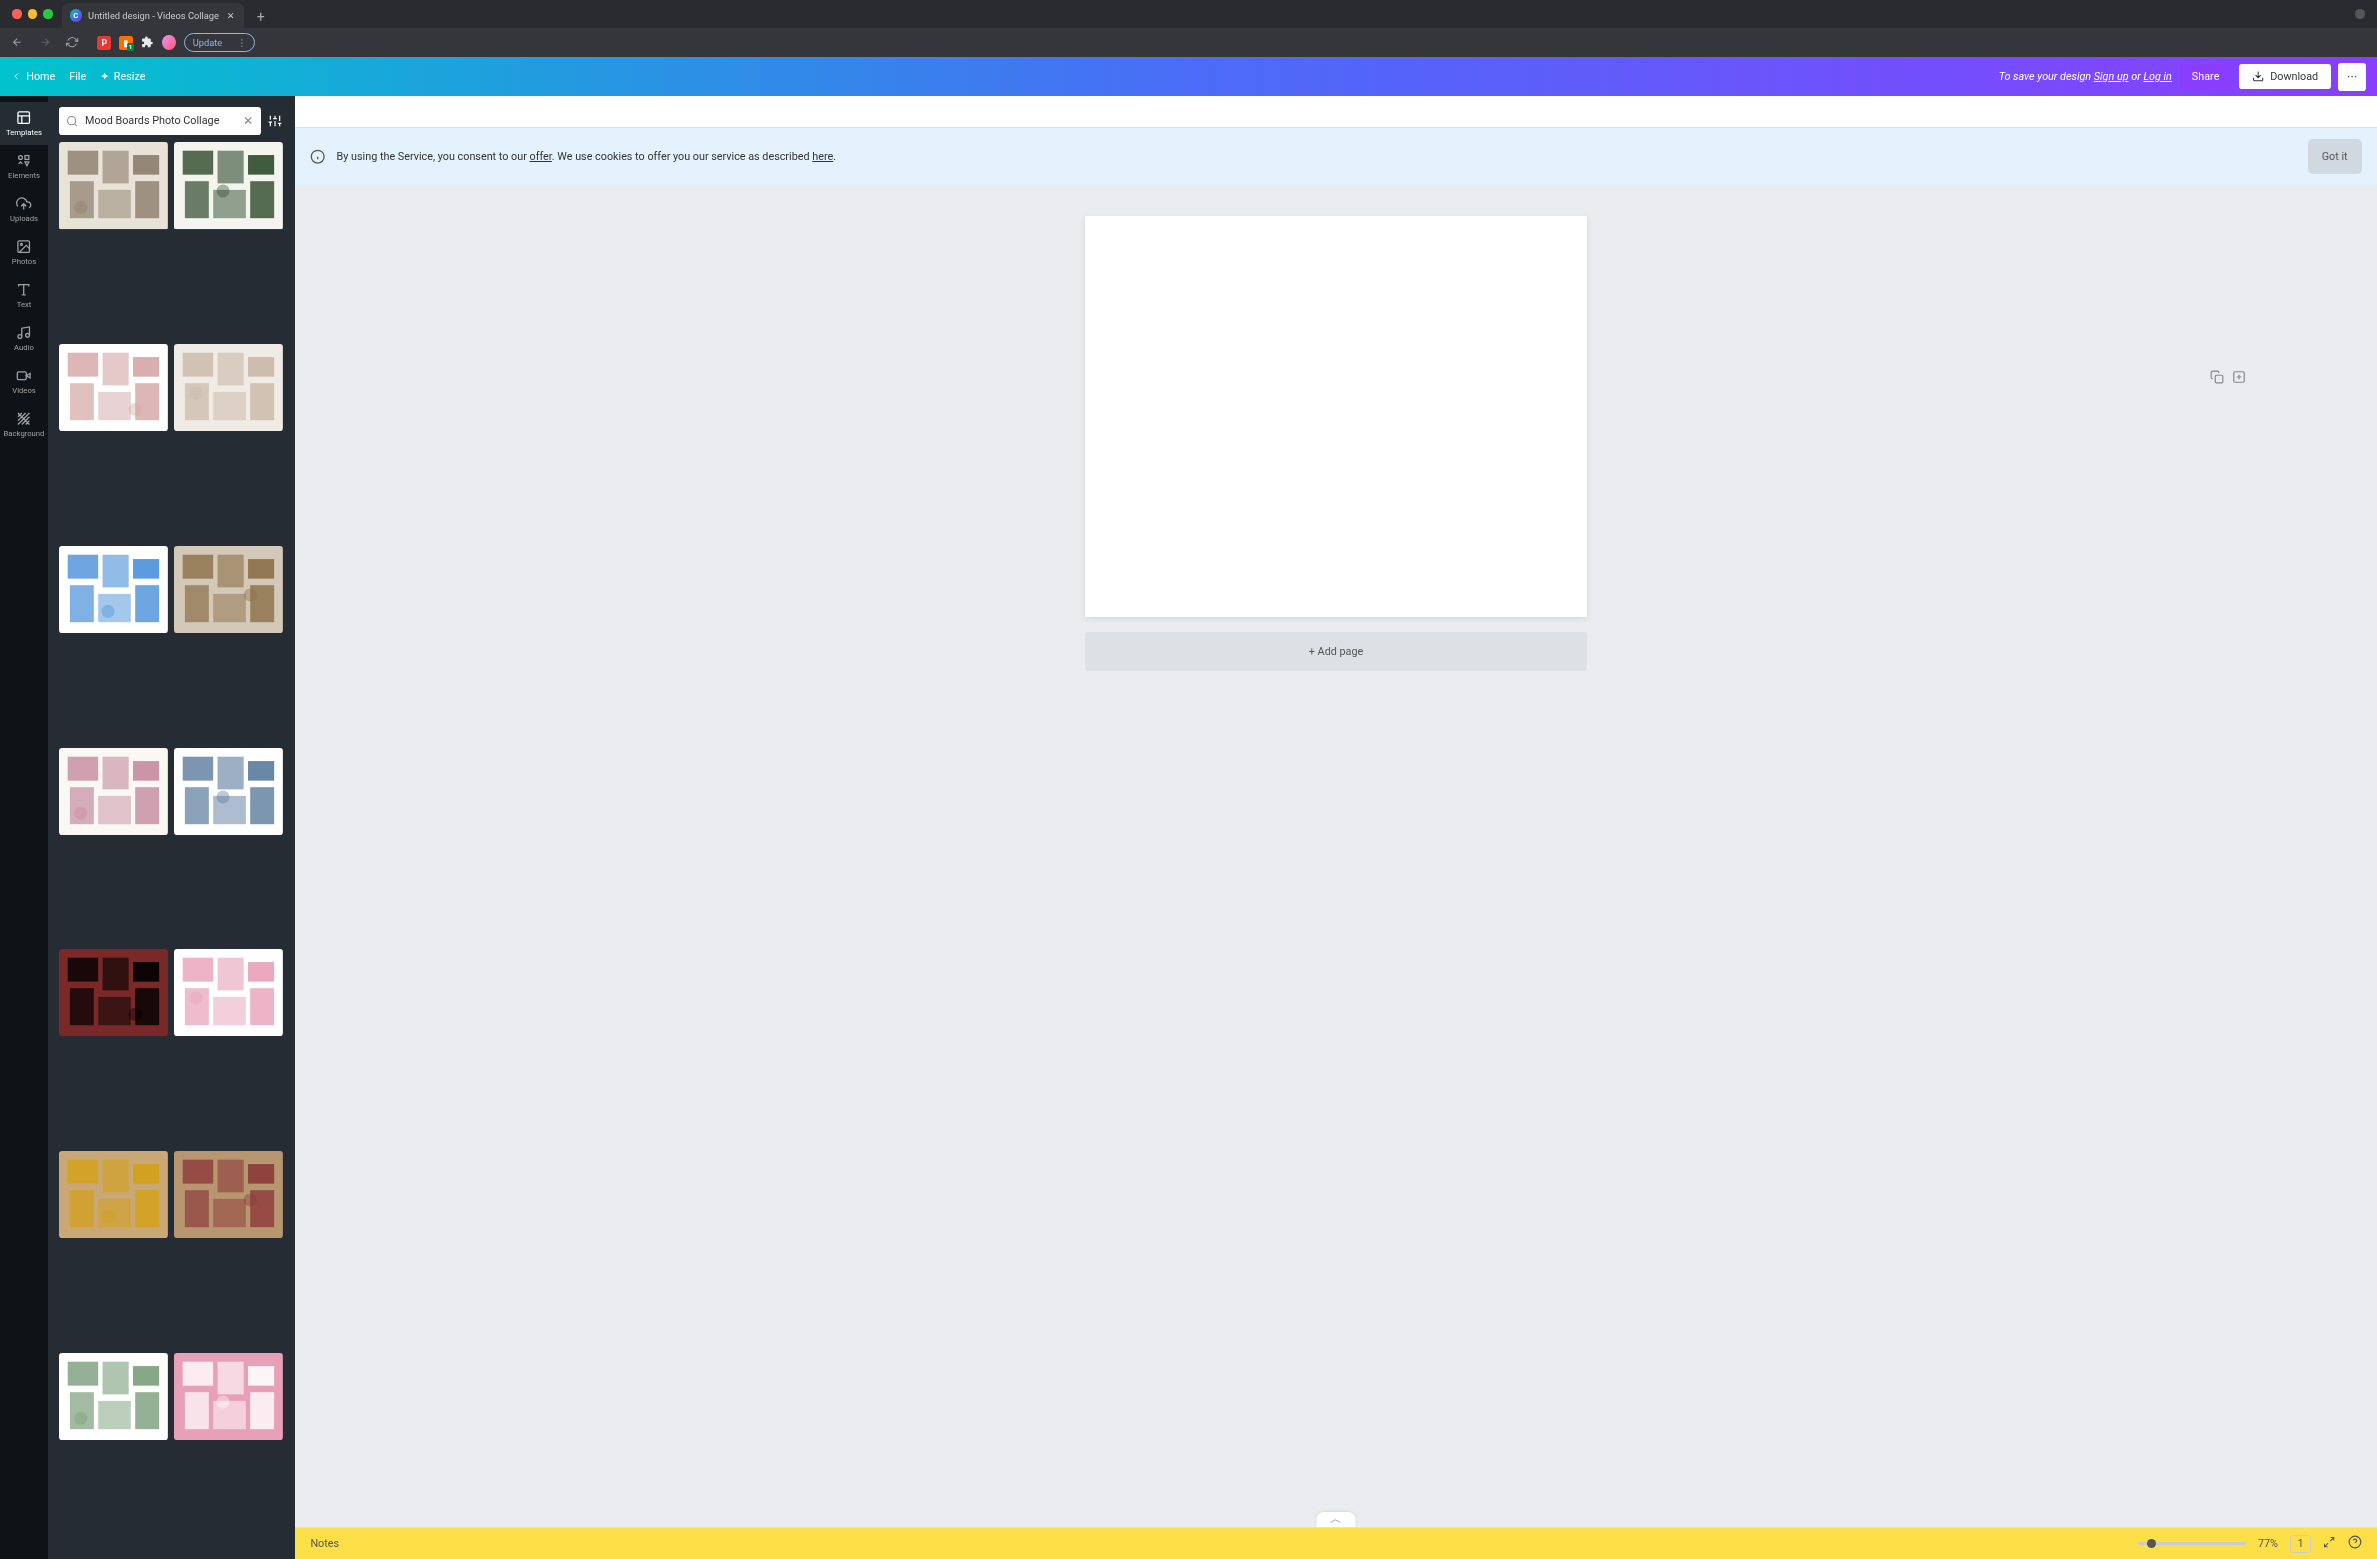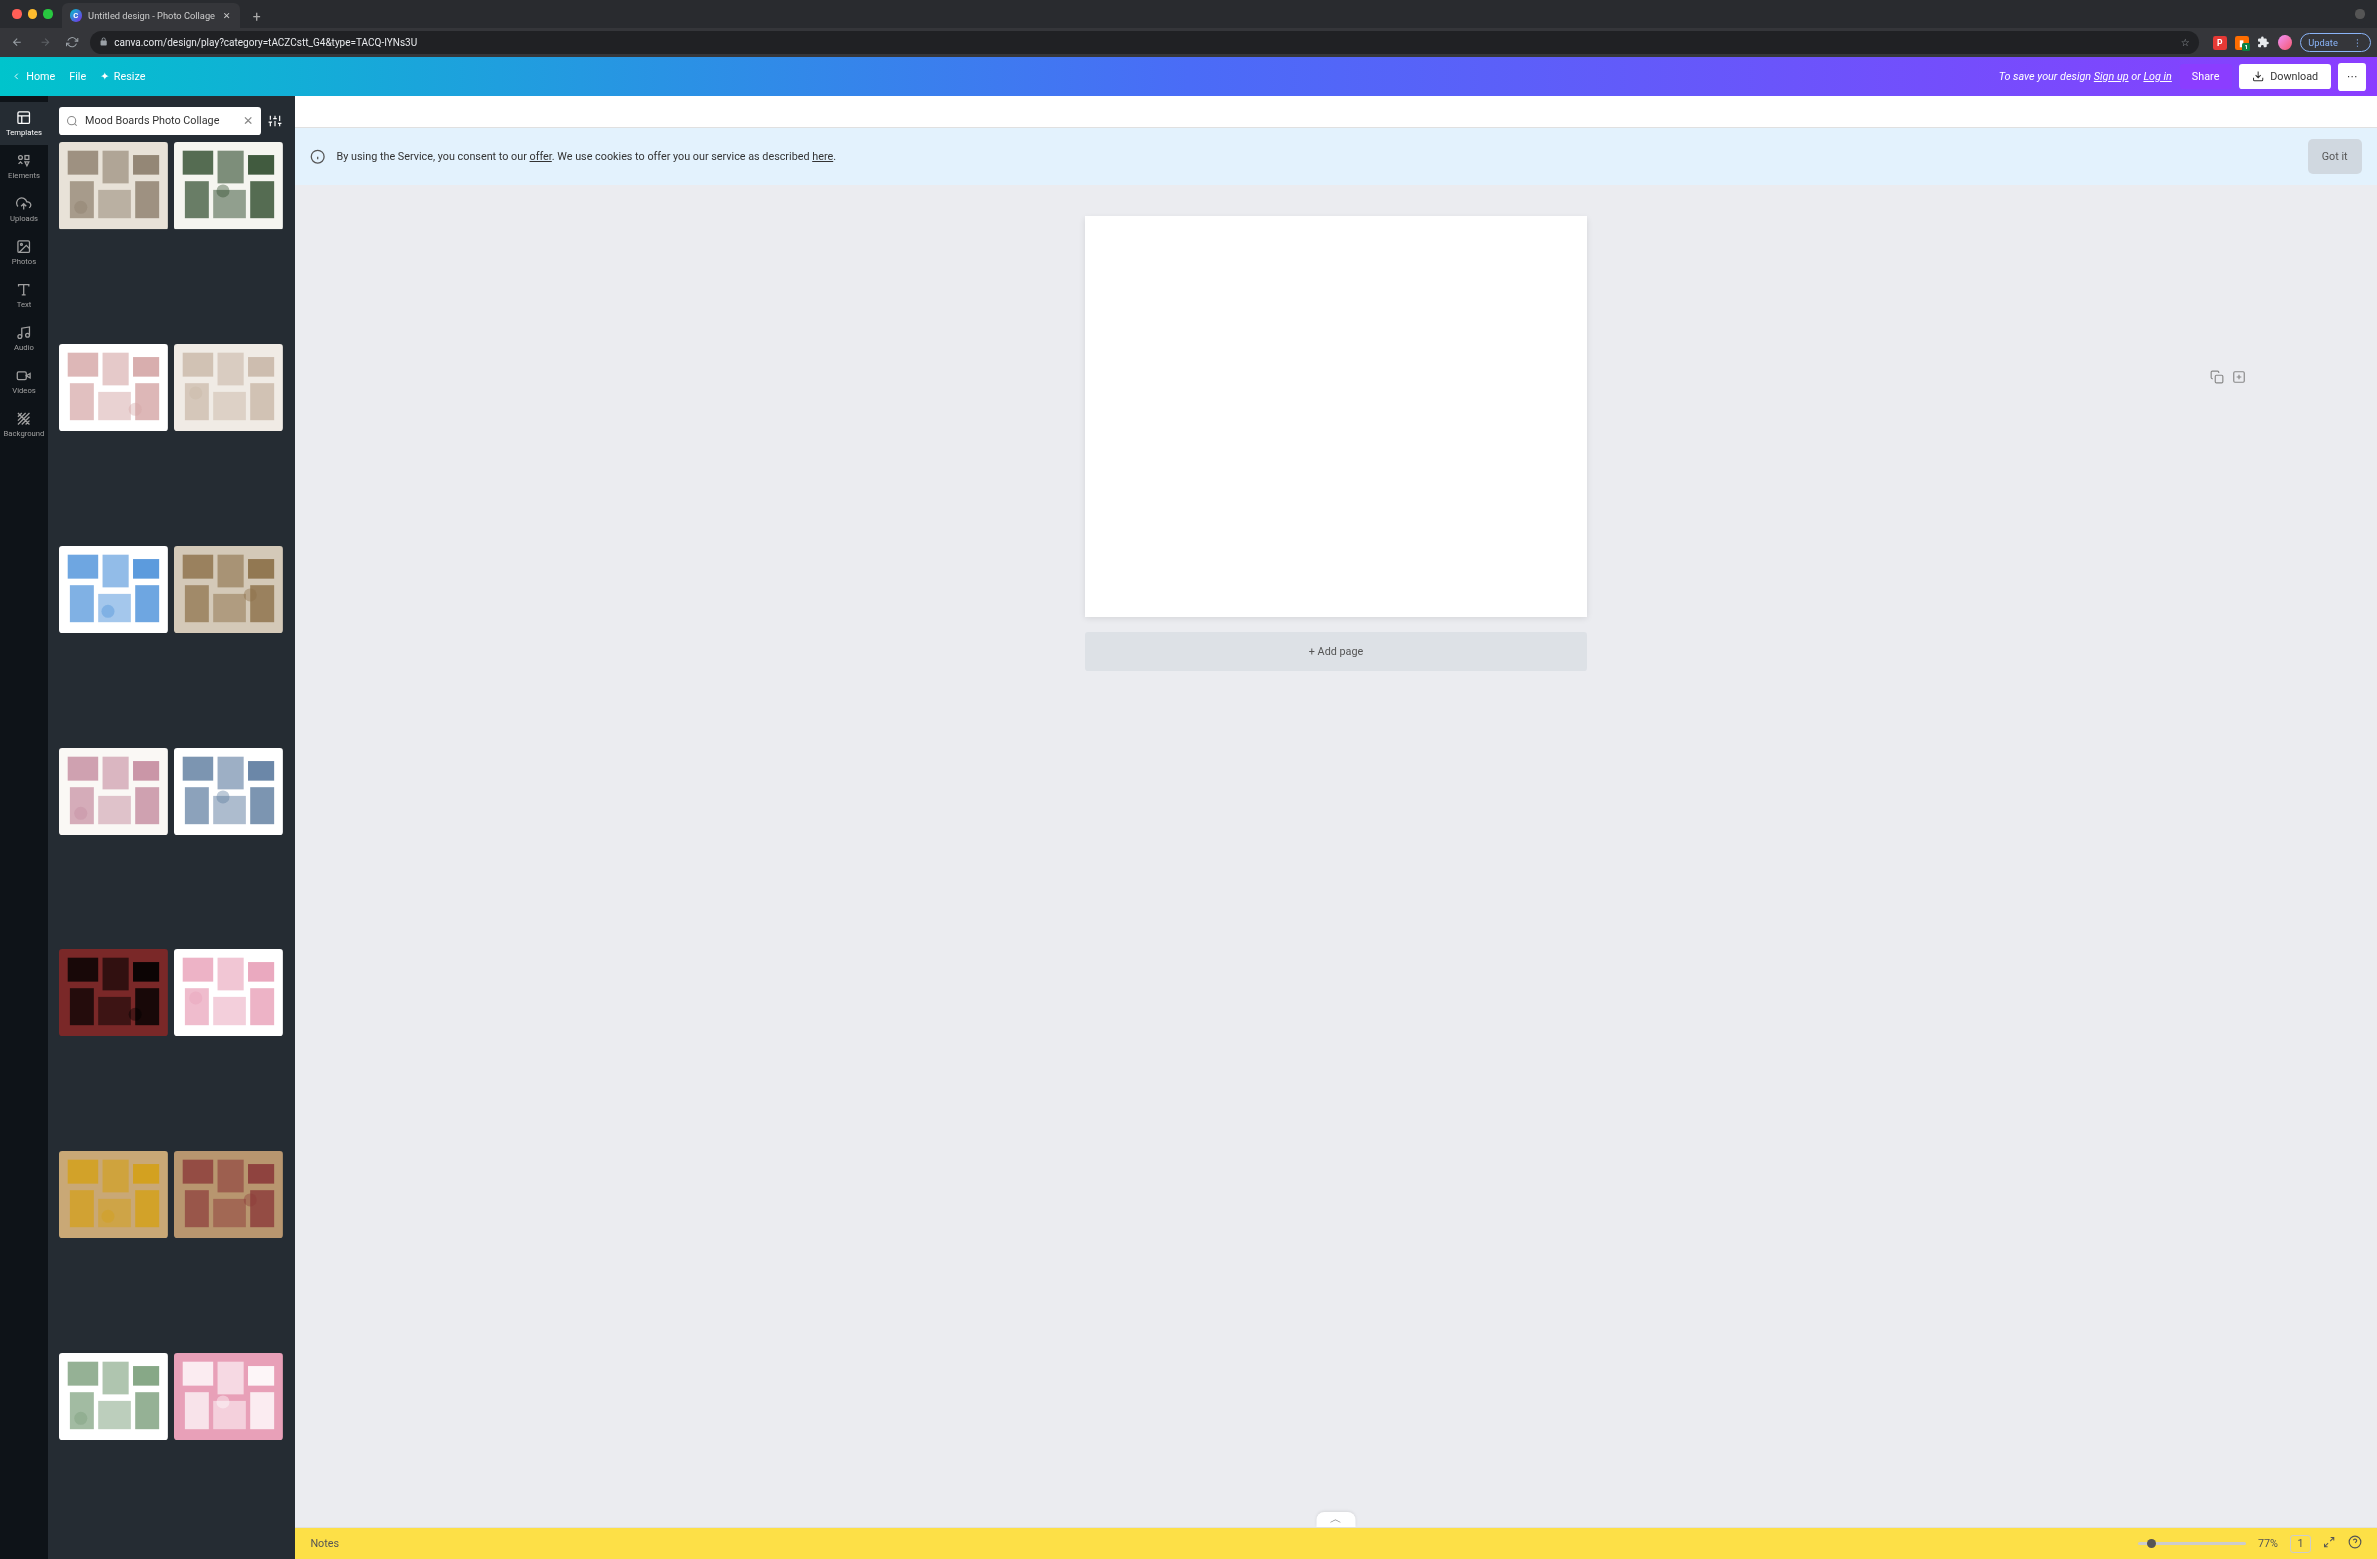--- a/index.html
+++ b/index.html
@@ -85,21 +85,21 @@
 
 <div class="browser-chrome">
   <div class="traffic-lights">
     <div class="tl red"></div>
     <div class="tl yellow"></div>
     <div class="tl green"></div>
   </div>
   <div class="tabs-area">
     <div class="tab">
       <div class="tab-favicon">C</div>
-      <span>Untitled design - Photo Collage</span>
+      <span>Untitled design - Videos Collage</span>
       <div class="tab-close">✕</div>
     </div>
     <div class="new-tab">+</div>
   </div>
   <div style="width:9.3px;height:9.3px;border-radius:50%;background:#555;margin-right:6.2px;"></div>
 </div>
 
 <div class="addr-bar">
   <div class="nav-btn">
     <svg width="12.3" height="12.3" viewBox="0 0 24 24" fill="none" stroke="currentColor" stroke-width="2">
@@ -109,29 +109,20 @@
   <div class="nav-btn" style="opacity:0.4">
     <svg width="12.3" height="12.3" viewBox="0 0 24 24" fill="none" stroke="currentColor" stroke-width="2">
         <path d="M5 12h14M12 5l7 7-7 7"></path>
       </svg>
   </div>
   <div class="nav-btn">
     <svg width="12.3" height="12.3" viewBox="0 0 24 24" fill="none" stroke="currentColor" stroke-width="2">
         <path d="M23 4v6h-6M1 20v-6h6"></path>
         <path d="M3.51 9a9 9 0 0114.85-3.36L23 10M1 14l4.64 4.36A9 9 0 0020.49 15"></path>
       </svg>
-  </div>
-  <div class="addr-field">
-    <span class="lock">
-      <svg width="9.3" height="9.3" viewBox="0 0 24 24" fill="currentColor">
-          <path d="M12 1a5 5 0 00-5 5v3H6a2 2 0 00-2 2v9a2 2 0 002 2h12a2 2 0 002-2v-9a2 2 0 00-2-2h-1V6a5 5 0 00-5-5zm-3 5a3 3 0 016 0v3H9V6z"></path>
-        </svg>
-    </span>
-    <span>canva.com/design/play?category=tACZCstt_G4&amp;type=TACQ-IYNs3U</span>
-    <span style="margin-left:auto;color:#9aa0a6">☆</span>
   </div>
   <div class="addr-right">
     <div class="ext-icon" style="background:#e53935;color:#fff">P</div>
     <div class="ext-icon" style="background:#ff6d00;color:#fff;position:relative">▮<span style="position:absolute;bottom:-1.5px;right:-1.5px;background:#0a8043;color:#fff;font-size:6.2px;width:7.7px;height:7.7px;border-radius:1.5px;display:flex;align-items:center;justify-content:center">1</span></div>
     <div class="ext-icon" style="color:#e8eaed">
       <svg width="12.3" height="12.3" viewBox="0 0 24 24" fill="currentColor">
           <path d="M20.5 11H19V7a2 2 0 00-2-2h-4V3.5a2.5 2.5 0 00-5 0V5H4a2 2 0 00-2 2v3.8h1.5a2.7 2.7 0 010 5.4H2V20a2 2 0 002 2h3.8v-1.5a2.7 2.7 0 015.4 0V22H17a2 2 0 002-2v-4h1.5a2.5 2.5 0 000-5z"></path>
         </svg>
     </div>
     <div class="ext-icon">

